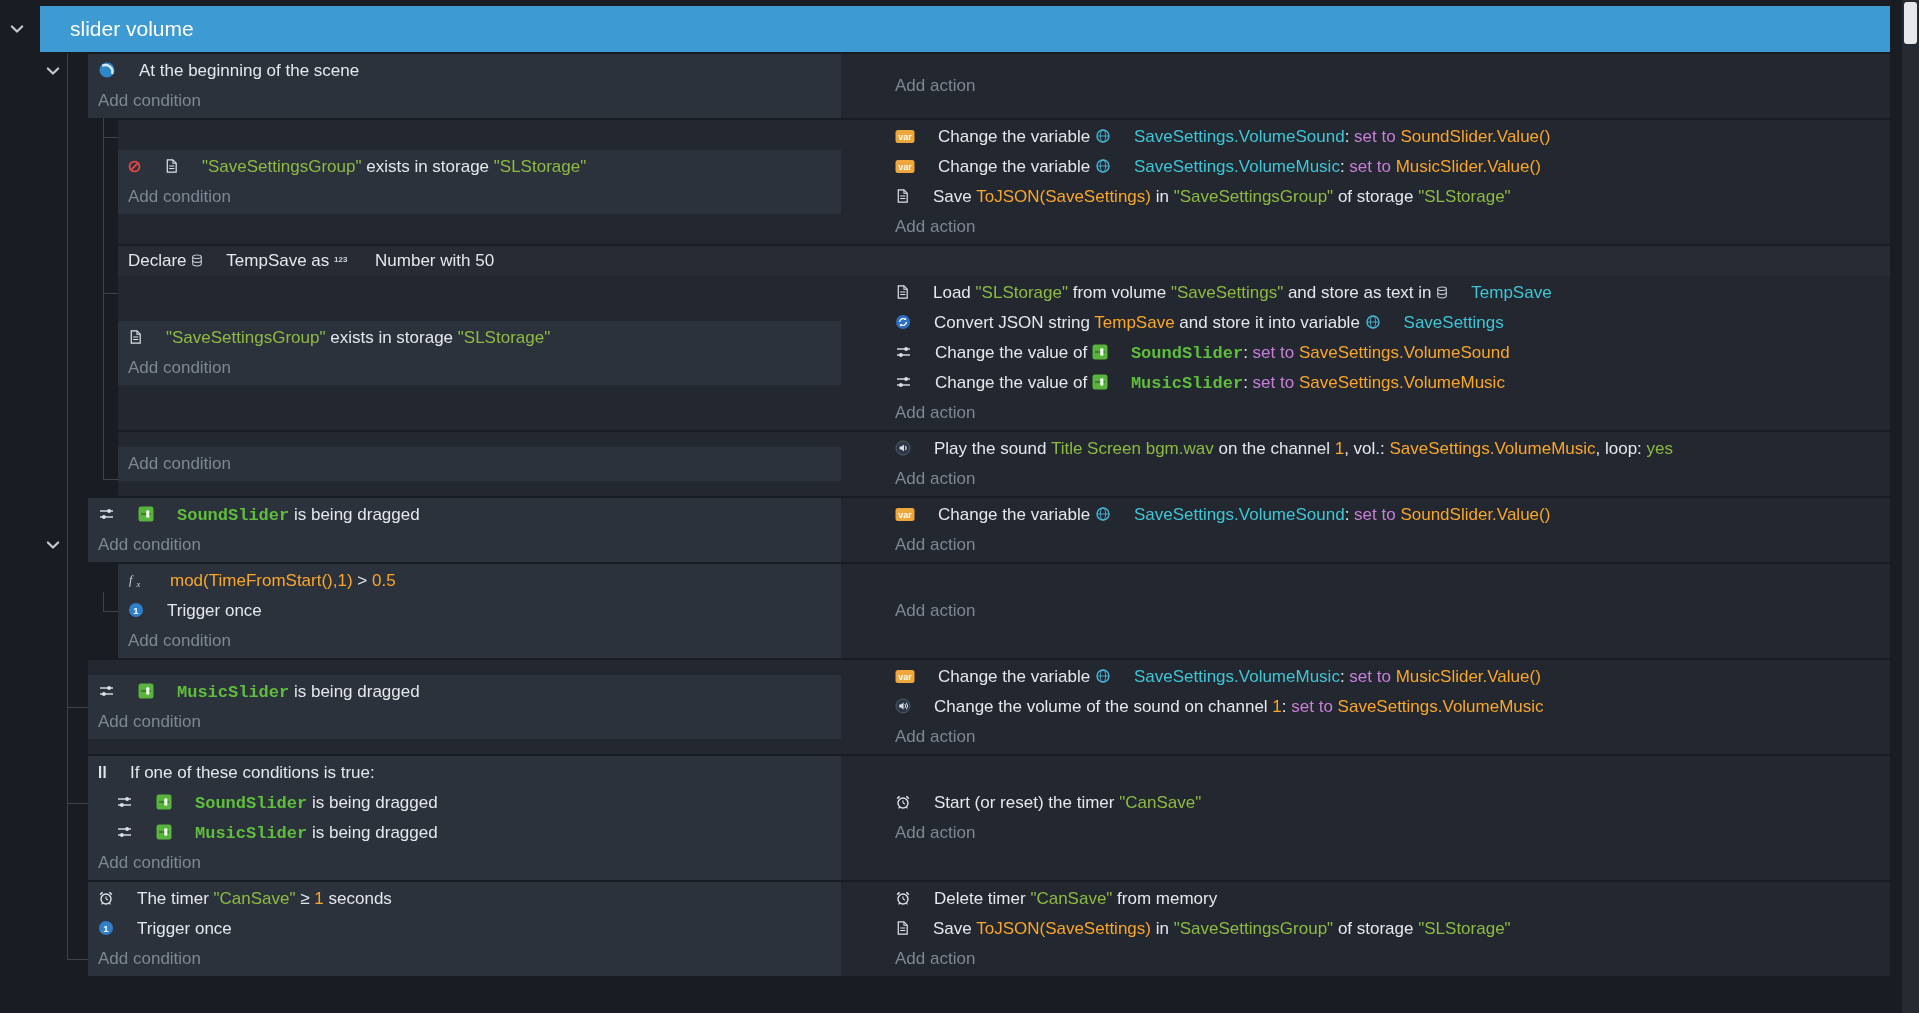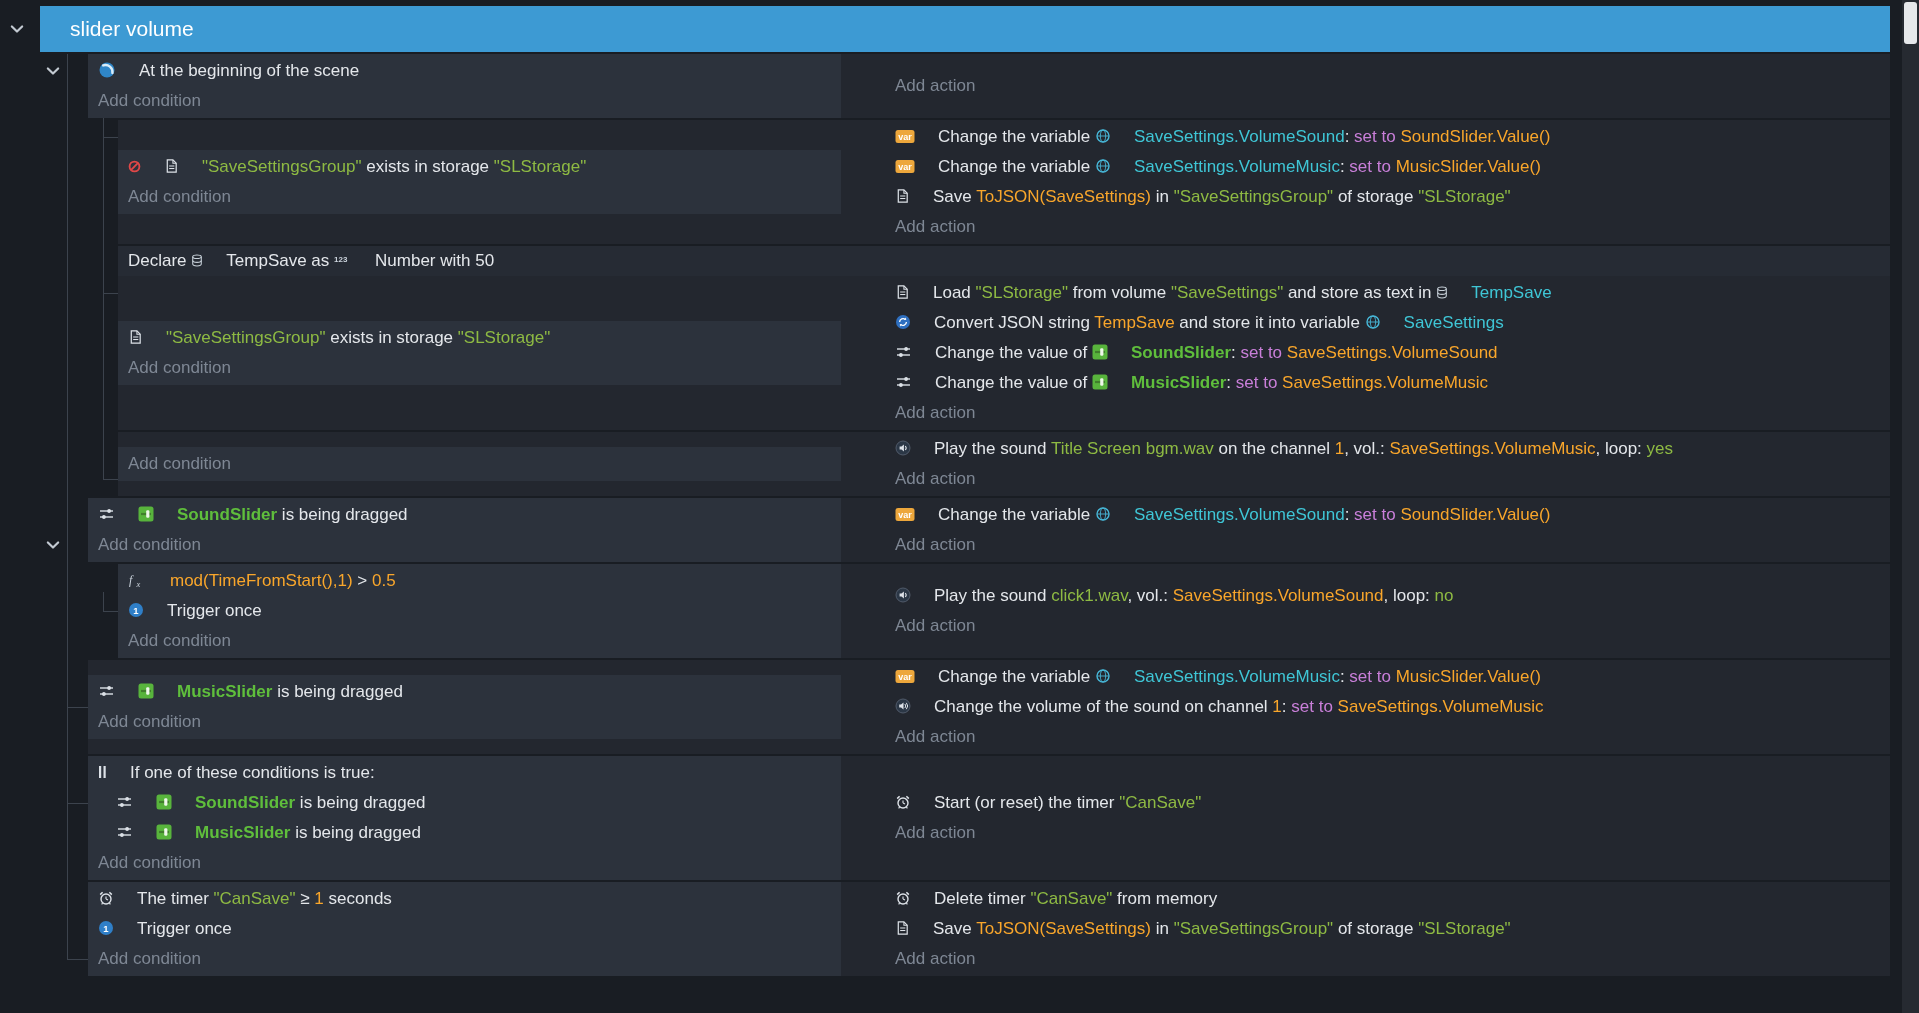--- a/index.html
+++ b/index.html
@@ -38,21 +38,21 @@
 
   .ic { display:inline-block; vertical-align:middle; margin-right:23px; line-height:0; margin-top:-3px; }
   .ic svg { vertical-align:middle; }
 
   .c-w { color:var(--text,#e4e7eb); }
   .c-m { color:var(--muted,#7e8794); }
   .c-s { color:var(--string,#8eba43); }
   .c-p { color:var(--param,#f9a62b); }
   .c-k { color:var(--setto,#c97fd9); }
   .c-v { color:var(--variable,#3fc6d6); }
-  .c-o { color:var(--object,#5fbe3c); font-weight:700; }
+  .c-o { color:var(--object,#5fbe3c); font-weight:700;font-family:Liberation Mono, monospace; }
 
   .vline { position:absolute; width:1px; background:var(--connector,#3c434d); }
   .hline { position:absolute; height:1px; background:var(--connector,#3c434d); }
   .chev  { position:absolute; width:18px; height:18px; cursor:pointer; line-height:0; }
 
   #scrollbar { position:absolute; right:0; top:0; width:17px; height:1013px; background:#262a31; }
   #scroll-thumb { position:absolute; left:2px; top:2px; width:13px; height:42px; background:#e6e8eb; border-radius:3px; }
 </style>
 </head>
 <body>
@@ -253,25 +253,20 @@
                   <text x="1" y="11" font-size="12" font-style="italic" fill="#ccd4dd" font-family="serif">f</text>
                   <text x="8.5" y="13.5" font-size="8.5" font-style="italic" fill="#ccd4dd" font-family="serif">x</text>
                 </svg></span><span class="c-p">mod(TimeFromStart(),1)</span><span class="c-w"> &gt; </span><span class="c-p">0.5</span></div>
             <div class="line"><span class="ic"><svg width="16" height="16" viewBox="0 0 16 16">
                   <circle cx="8" cy="8" r="7" fill="#2f7fc8"></circle>
                   <text x="8" y="11.6" font-size="9.5" font-weight="bold" fill="#ffffff" text-anchor="middle" font-family="sans-serif">1</text>
                 </svg></span><span class="c-w">Trigger once</span></div>
             <div class="line"><span class="c-m">Add condition</span></div>
           </div>
           <div class="acts">
-            <div class="line"><span class="ic"><svg width="16" height="16" viewBox="0 0 16 16">
-                  <circle cx="8" cy="8" r="7" fill="#2b3746" stroke="#5a6575" stroke-width="0.8"></circle>
-                  <path d="M4.6 6.6h1.9l2.4-2.1v7l-2.4-2.1H4.6z" fill="#dde2e8"></path>
-                  <path d="M10.3 6a3 3 0 0 1 0 4" stroke="#dde2e8" stroke-width="1.1" fill="none"></path>
-                </svg></span><span class="c-w">Play the sound </span><span class="c-s">click1.wav</span><span class="c-w">, vol.: </span><span class="c-p">SaveSettings.VolumeSound</span><span class="c-w">, loop: </span><span class="c-s">no</span></div>
             <div class="line"><span class="c-m">Add action</span></div>
           </div>
         </div>
       </div>
       <div class="event ind0">
         <div class="cols">
           <div class="conds">
             <div class="line"><span class="ic"><svg width="17" height="16" viewBox="0 0 16 16">
                   <line x1="1.5" y1="5" x2="14.5" y2="5" stroke="#dde2e8" stroke-width="1.4"></line>
                   <circle cx="10.6" cy="5" r="1.9" fill="#dde2e8"></circle>

